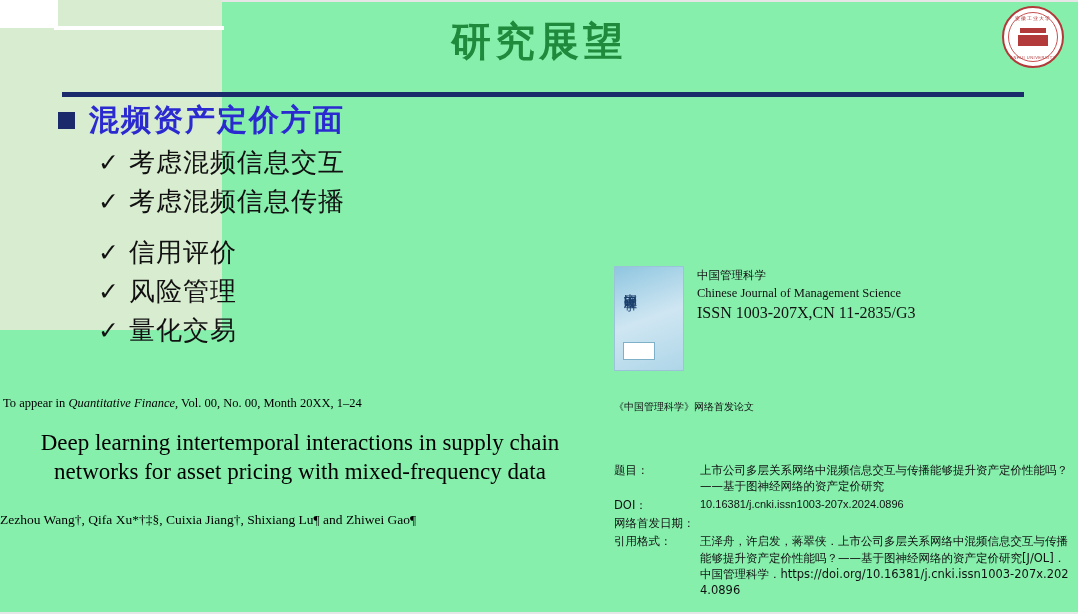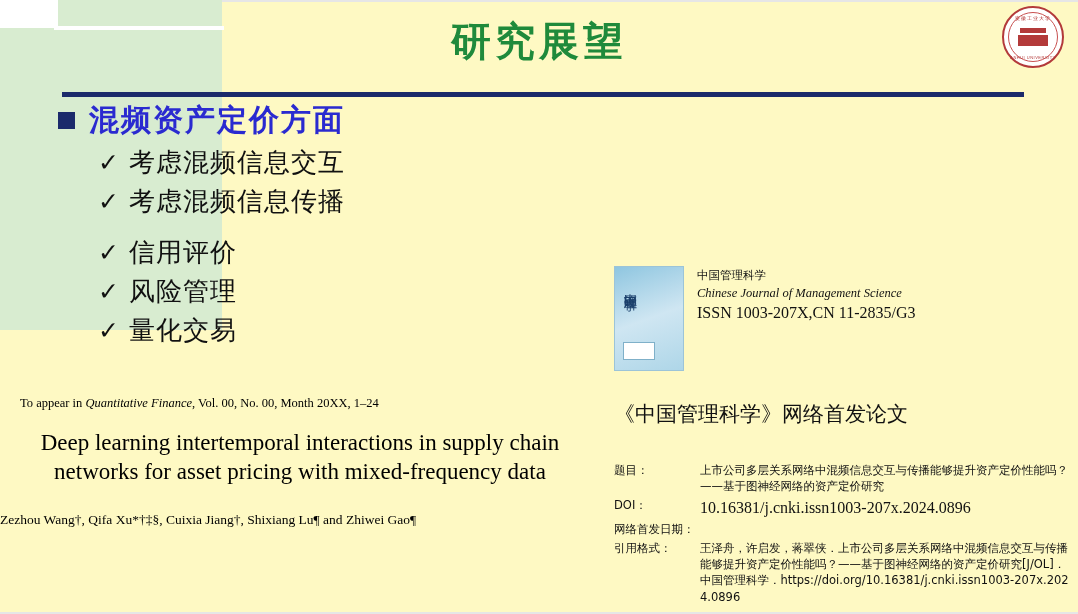--- a/index.html
+++ b/index.html
@@ -5,21 +5,21 @@
   html, body {
     margin: 0;
     padding: 0;
     background: #ffffff;
   }
   .slide {
     position: relative;
     width: 1078px;
     height: 614px;
     overflow: hidden;
-    background: #fef9c3;
+    background: #86efac;
     font-family: "Liberation Sans", sans-serif;
   }
   
   .green-block {
     position: absolute;
     left: 0;
     top: 0;
     width: 222px;
     height: 330px;
     background: #d8ecd0;
@@ -173,21 +173,21 @@
     position: absolute;
     left: 0;
     top: 396px;
     width: 600px;
     z-index: 3;
     font-family: "Liberation Serif", serif;
     color: #000000;
   }
   .paper .hdr {
     font-size: 12.5px;
-    padding-left: 20px;
+    padding-left: 3px;
   }
   .paper .hdr i {
     font-style: italic;
   }
   .paper .ptitle {
     margin-top: 17px;
     text-align: center;
     font-size: 23px;
     line-height: 1.28;
     padding: 0 24px;
@@ -236,35 +236,34 @@
     z-index: 3;
     color: #111111;
   }
   .journal-meta .l1 {
     font-family: "DejaVu Sans", sans-serif;
     font-size: 11.5px;
     margin-bottom: 3px;
   }
   .journal-meta .l2 {
     font-family: "Liberation Serif", serif;
-    font-style: italic;
     font-size: 12.5px;
     margin-bottom: 3px;
   }
   .journal-meta .l3 {
     font-family: "Liberation Serif", serif;
     font-size: 16px;
   }
   .journal-caption {
     position: absolute;
     left: 614px;
     top: 400px;
     width: 420px;
     font-family: Liberation Serif, serif;
-    font-size: 21px;
+    font-size: 10px;
     color: #111111;
     z-index: 3;
   }
   .fields {
     position: absolute;
     left: 614px;
     top: 462px;
     width: 456px;
     z-index: 3;
     color: #111111;
@@ -279,22 +278,22 @@
     width: 86px;
     flex: none;
     font-family: "DejaVu Sans", sans-serif;
   }
   .frow .v {
     flex: 1;
     font-family: "DejaVu Sans", sans-serif;
     word-break: break-all;
   }
   .frow .v.serif {
-    font-family: Liberation Serif, serif;
-    font-size: 16px;
+    font-family: Liberation Sans, sans-serif;
+    font-size: 11px;
   }
   
   .edge-top, .edge-bottom {
     position: absolute;
     left: 0;
     width: 1078px;
     height: 2px;
     background: #e6e6e6;
   }
   .edge-top { top: 0; }

